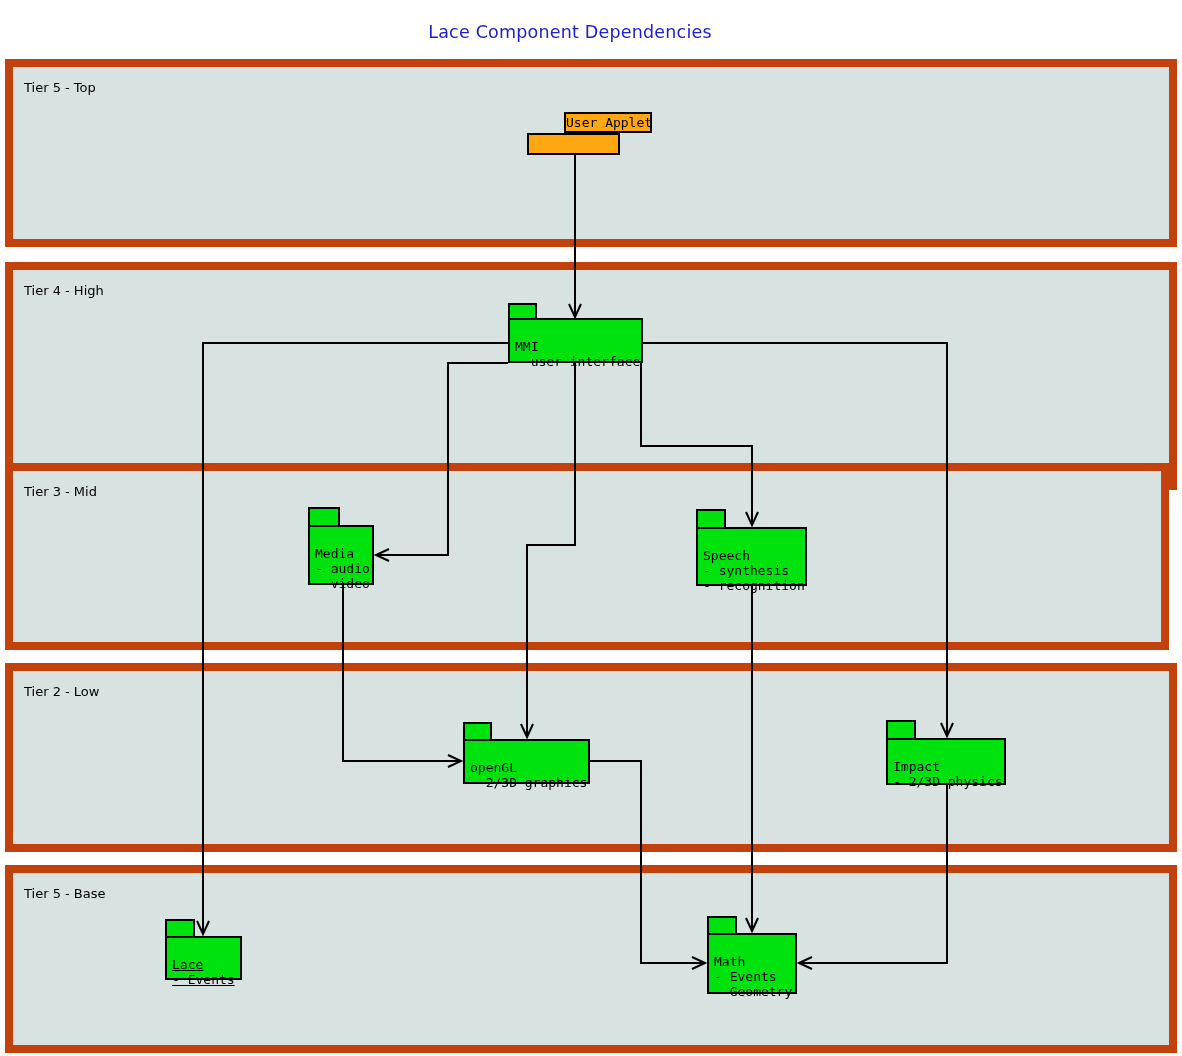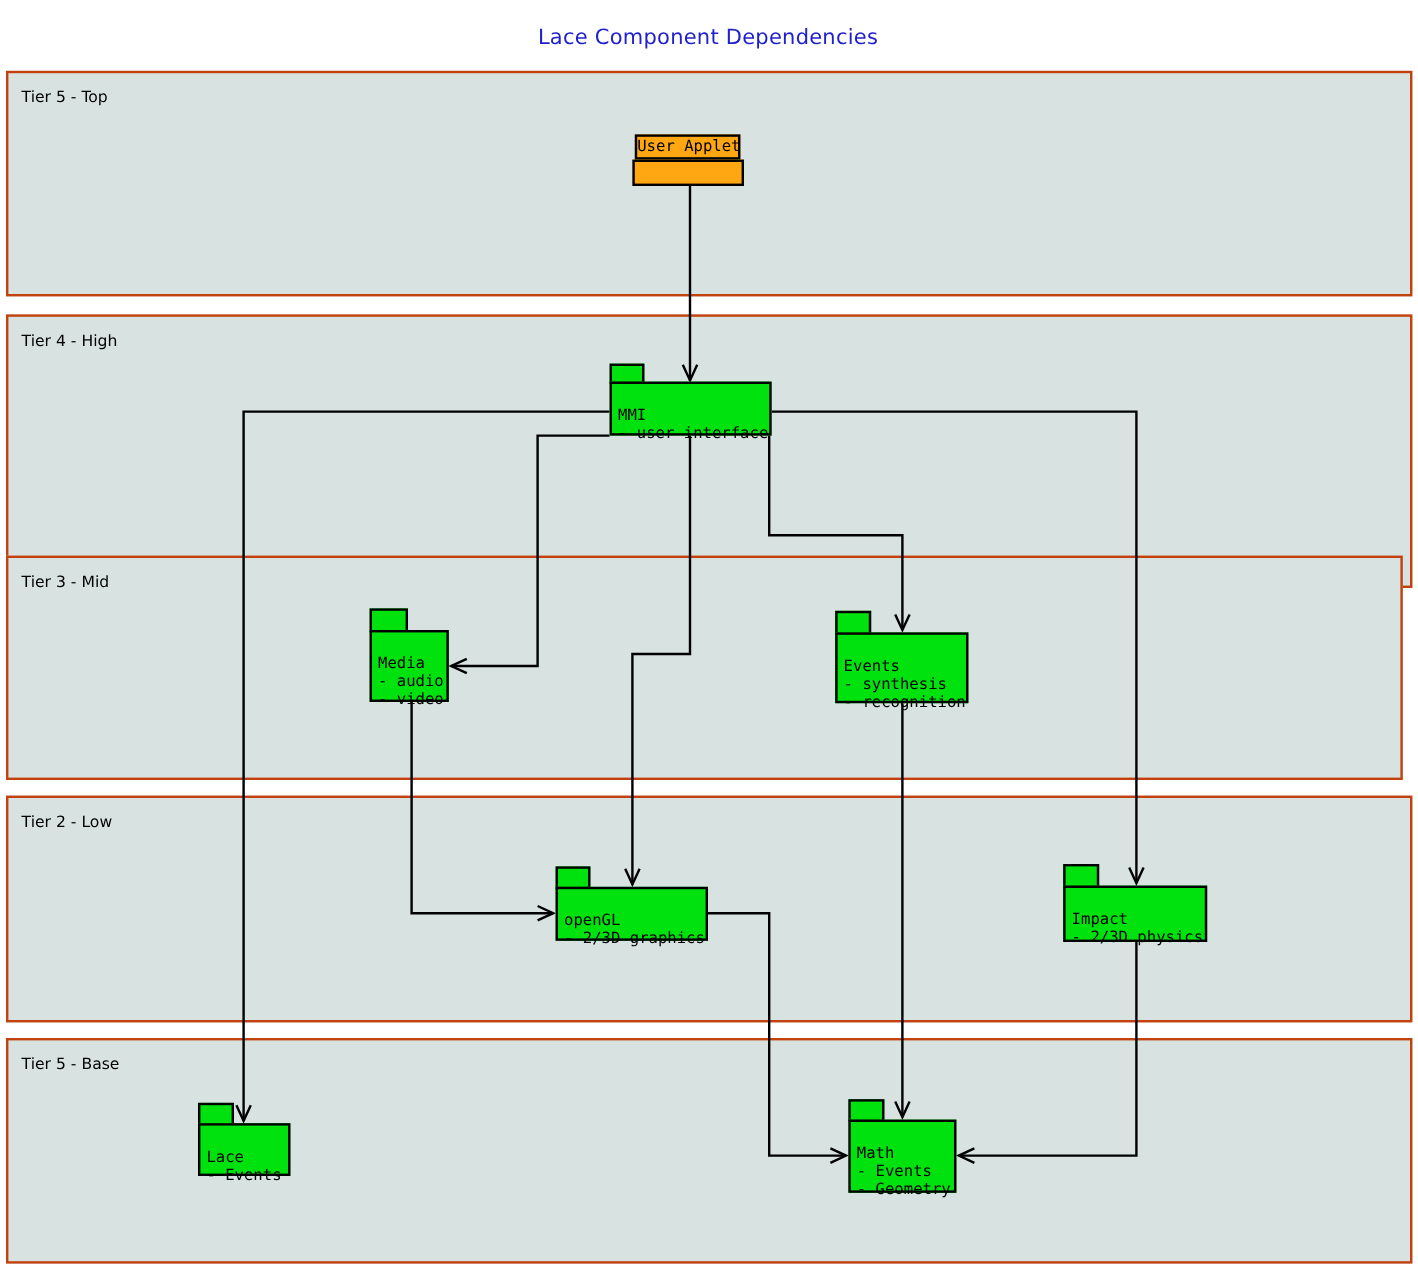--- a/index.html
+++ b/index.html
@@ -25,21 +25,21 @@
     letter-spacing: 0.2px;
   }
   .dep-note {
     position: absolute;
     font-size: 13.5px;
     color: #111111;
     white-space: nowrap;
   }
   .tier-band {
     position: absolute;
-    border: 2px solid #c2410c;
+    border: 8px solid #c2410c;
     box-sizing: border-box;
   }
   .tier-label {
     position: absolute;
     left: 11px;
     top: 13px;
     font-size: 13px;
     color: #000000;
     white-space: nowrap;
   }
@@ -56,33 +56,34 @@
     white-space: pre;
     color: #000000;
   }
   .node-top {
     font-family: "DejaVu Sans Mono", monospace;
     font-size: 13px;
     line-height: 17px;
     text-align: center;
     white-space: nowrap;
     color: #000000;
+    margin-left: 35px;
   }
   #connector-layer {
     position: absolute;
     left: 0;
     top: 0;
     pointer-events: none;
   }
 </style>
 </head>
 <body>
 
 <div id="canvas">
-  <div class="diagram-title" style="color: rgb(32, 32, 204); padding-left: 20px;">Lace Component Dependencies</div>
+  <div class="diagram-title" style="color: rgb(32, 32, 204);">Lace Component Dependencies</div>
   <div class="dep-note" style="left: 832px; top: 202px;">(Arrows indicate the direction of the dependency)</div>
   <div id="tier-layer">
       <div class="tier-band" style="left: 5px; top: 59px; width: 1172px; height: 188px; background: rgb(215, 226, 225);">
         <span class="tier-label">Tier 5 - Top</span>
       </div>
       <div class="tier-band" style="left: 5px; top: 262px; width: 1172px; height: 228px; background: rgb(215, 226, 225);">
         <span class="tier-label">Tier 4 - High</span>
       </div>
       <div class="tier-band" style="left: 5px; top: 463px; width: 1164px; height: 187px; background: rgb(215, 226, 225);">
         <span class="tier-label">Tier 3 - Mid</span>
@@ -117,23 +118,23 @@
       <polyline points="812,957 799,963 812,969" fill="none" stroke="#000000" stroke-width="2"></polyline>
     </svg>
   <div id="component-layer">
       <div class="node-bottom" style="left: 527px; top: 133px; width: 93px; height: 22px; background: rgb(255, 166, 19); z-index: 1;"></div>
       <div class="node-top" style="left: 529px; top: 112px; width: 88px; height: 21px; background: rgb(255, 166, 19); z-index: 2;">User Applet</div>
       <div class="comp-tab" style="left: 508px; top: 303px; width: 29px; height: 17px; background: rgb(0, 226, 13); z-index: 1;"></div>
       <div class="comp-body" style="left: 508px; top: 318px; width: 135px; height: 45px; background: rgb(0, 226, 13); z-index: 2;"><div>MMI</div><div>- user interface</div></div>
       <div class="comp-tab" style="left: 308px; top: 507px; width: 32px; height: 20px; background: rgb(0, 226, 13); z-index: 1;"></div>
       <div class="comp-body" style="left: 308px; top: 525px; width: 66px; height: 60px; background: rgb(0, 226, 13); z-index: 2;"><div>Media</div><div>- audio</div><div>- video</div></div>
       <div class="comp-tab" style="left: 696px; top: 509px; width: 30px; height: 20px; background: rgb(0, 226, 13); z-index: 1;"></div>
-      <div class="comp-body" style="left: 696px; top: 527px; width: 111px; height: 59px; background: rgb(0, 226, 13); z-index: 2;"><div>Events</div><div>- synthesis</div><div>- recognition</div></div>
+      <div class="comp-body" style="left: 696px; top: 527px; width: 111px; height: 59px; background: rgb(0, 226, 13); z-index: 2;"><div>Speech</div><div>- synthesis</div><div>- recognition</div></div>
       <div class="comp-tab" style="left: 463px; top: 722px; width: 29px; height: 19px; background: rgb(0, 226, 13); z-index: 1;"></div>
       <div class="comp-body" style="left: 463px; top: 739px; width: 127px; height: 45px; background: rgb(0, 226, 13); z-index: 2;"><div>openGL</div><div>- 2/3D graphics</div></div>
       <div class="comp-tab" style="left: 886px; top: 720px; width: 30px; height: 20px; background: rgb(0, 226, 13); z-index: 1;"></div>
       <div class="comp-body" style="left: 886px; top: 738px; width: 120px; height: 47px; background: rgb(0, 226, 13); z-index: 2;"><div>Impact</div><div>- 2/3D physics</div></div>
       <div class="comp-tab" style="left: 165px; top: 919px; width: 30px; height: 19px; background: rgb(0, 226, 13); z-index: 1;"></div>
-      <div class="comp-body" style="left: 165px; top: 936px; width: 77px; height: 44px; background: rgb(0, 226, 13); z-index: 2;"><div>Lace</div><div>- Events</div></div>
+      <div class="comp-body" style="left: 165px; top: 936px; width: 77px; height: 44px; background: rgb(0, 226, 13); z-index: 2; text-decoration: underline;"><div>Lace</div><div>- Events</div></div>
       <div class="comp-tab" style="left: 707px; top: 916px; width: 30px; height: 19px; background: rgb(0, 226, 13); z-index: 1;"></div>
       <div class="comp-body" style="left: 707px; top: 933px; width: 90px; height: 61px; background: rgb(0, 226, 13); z-index: 2;"><div>Math</div><div>- Events</div><div>- Geometry</div></div>
     </div>
 </div>
 
 </body></html>

